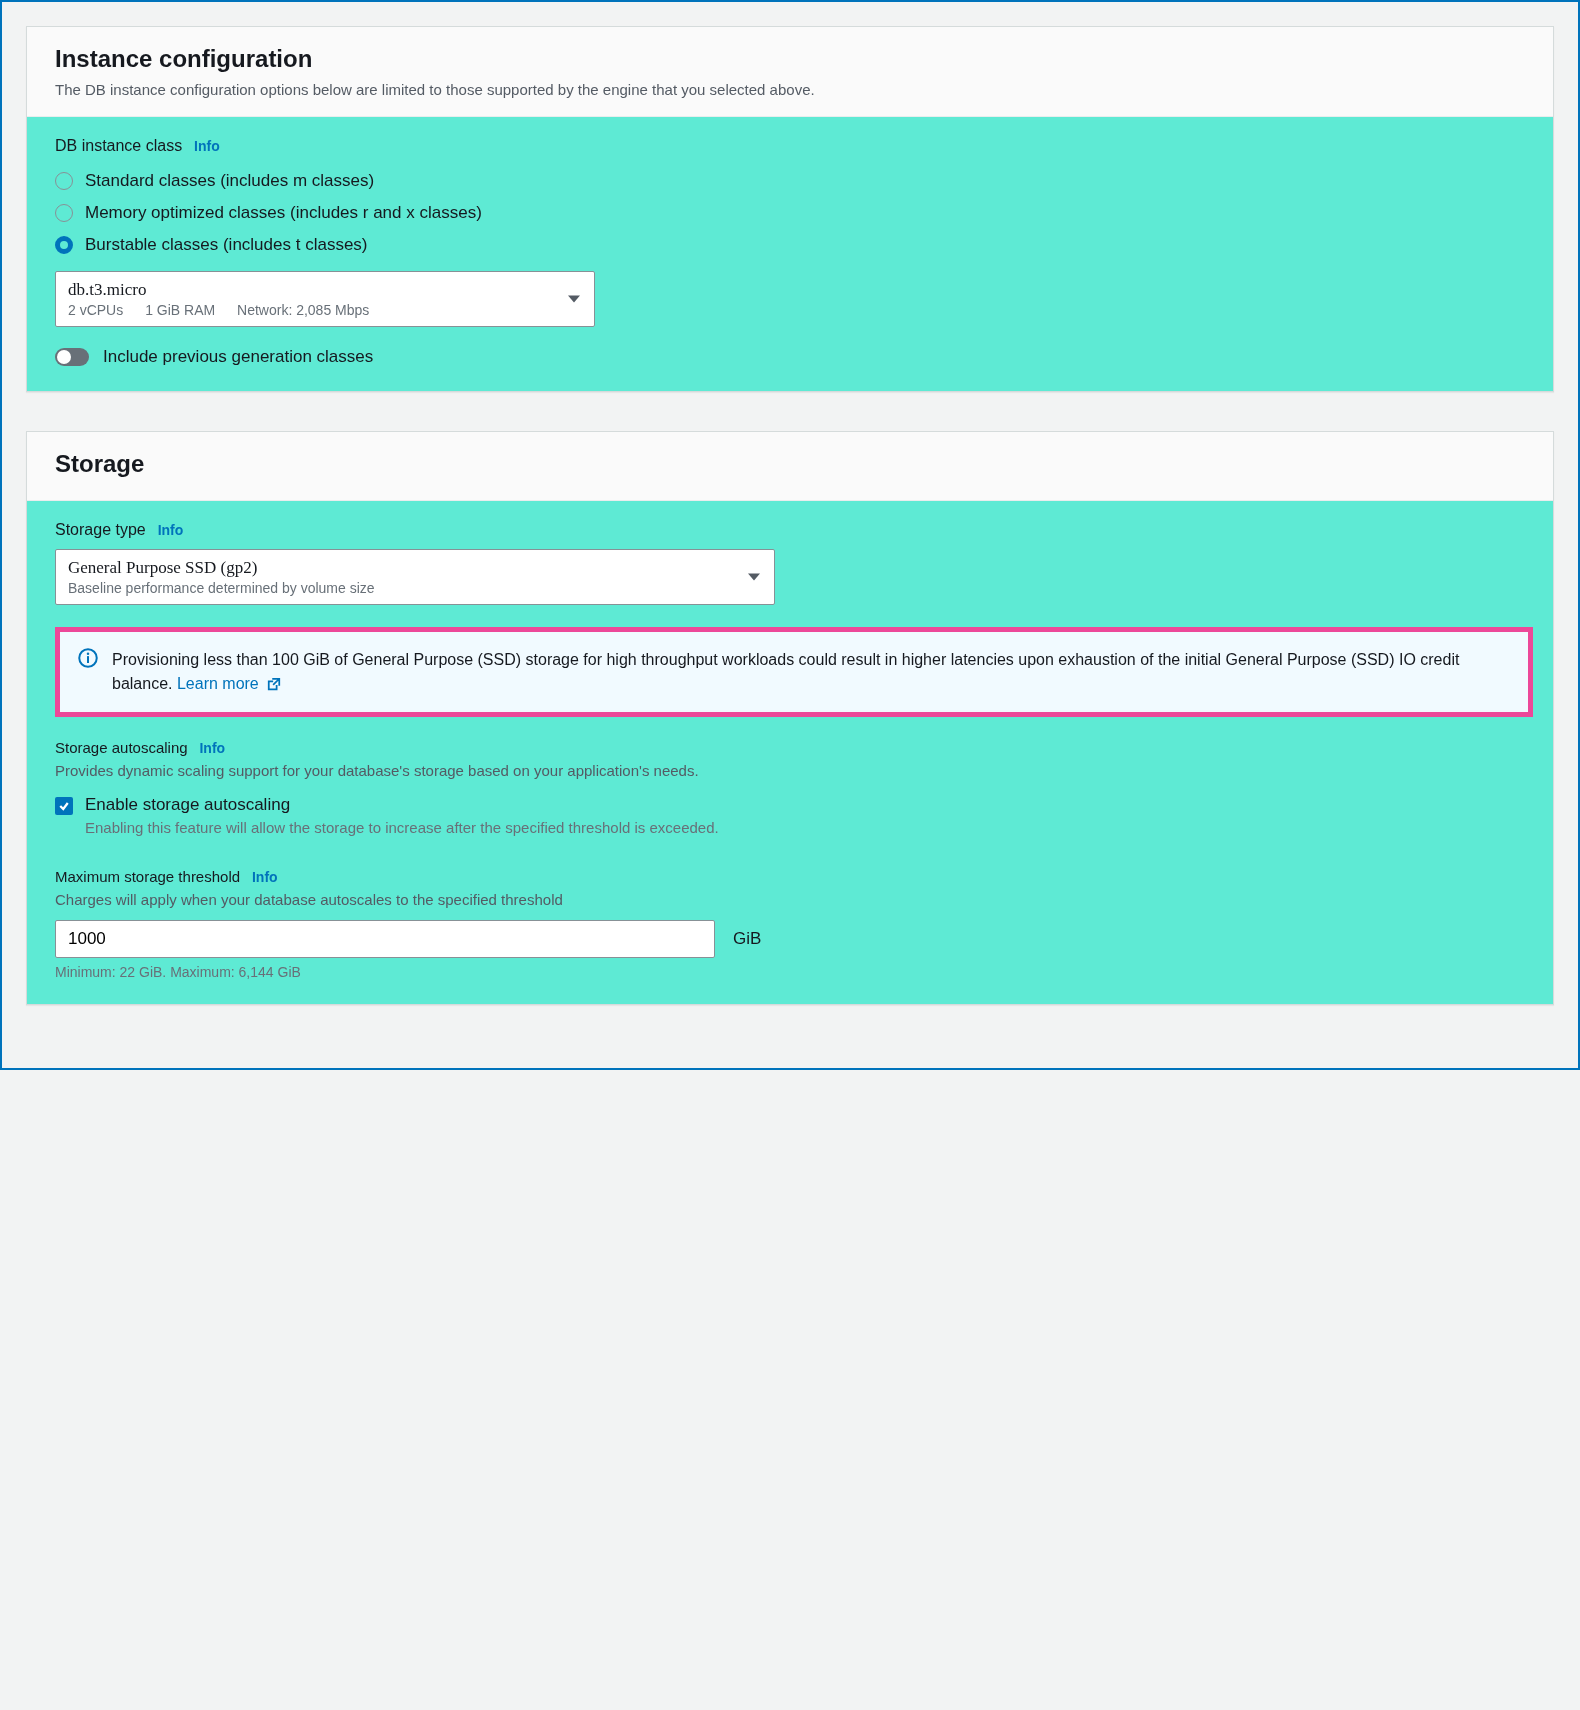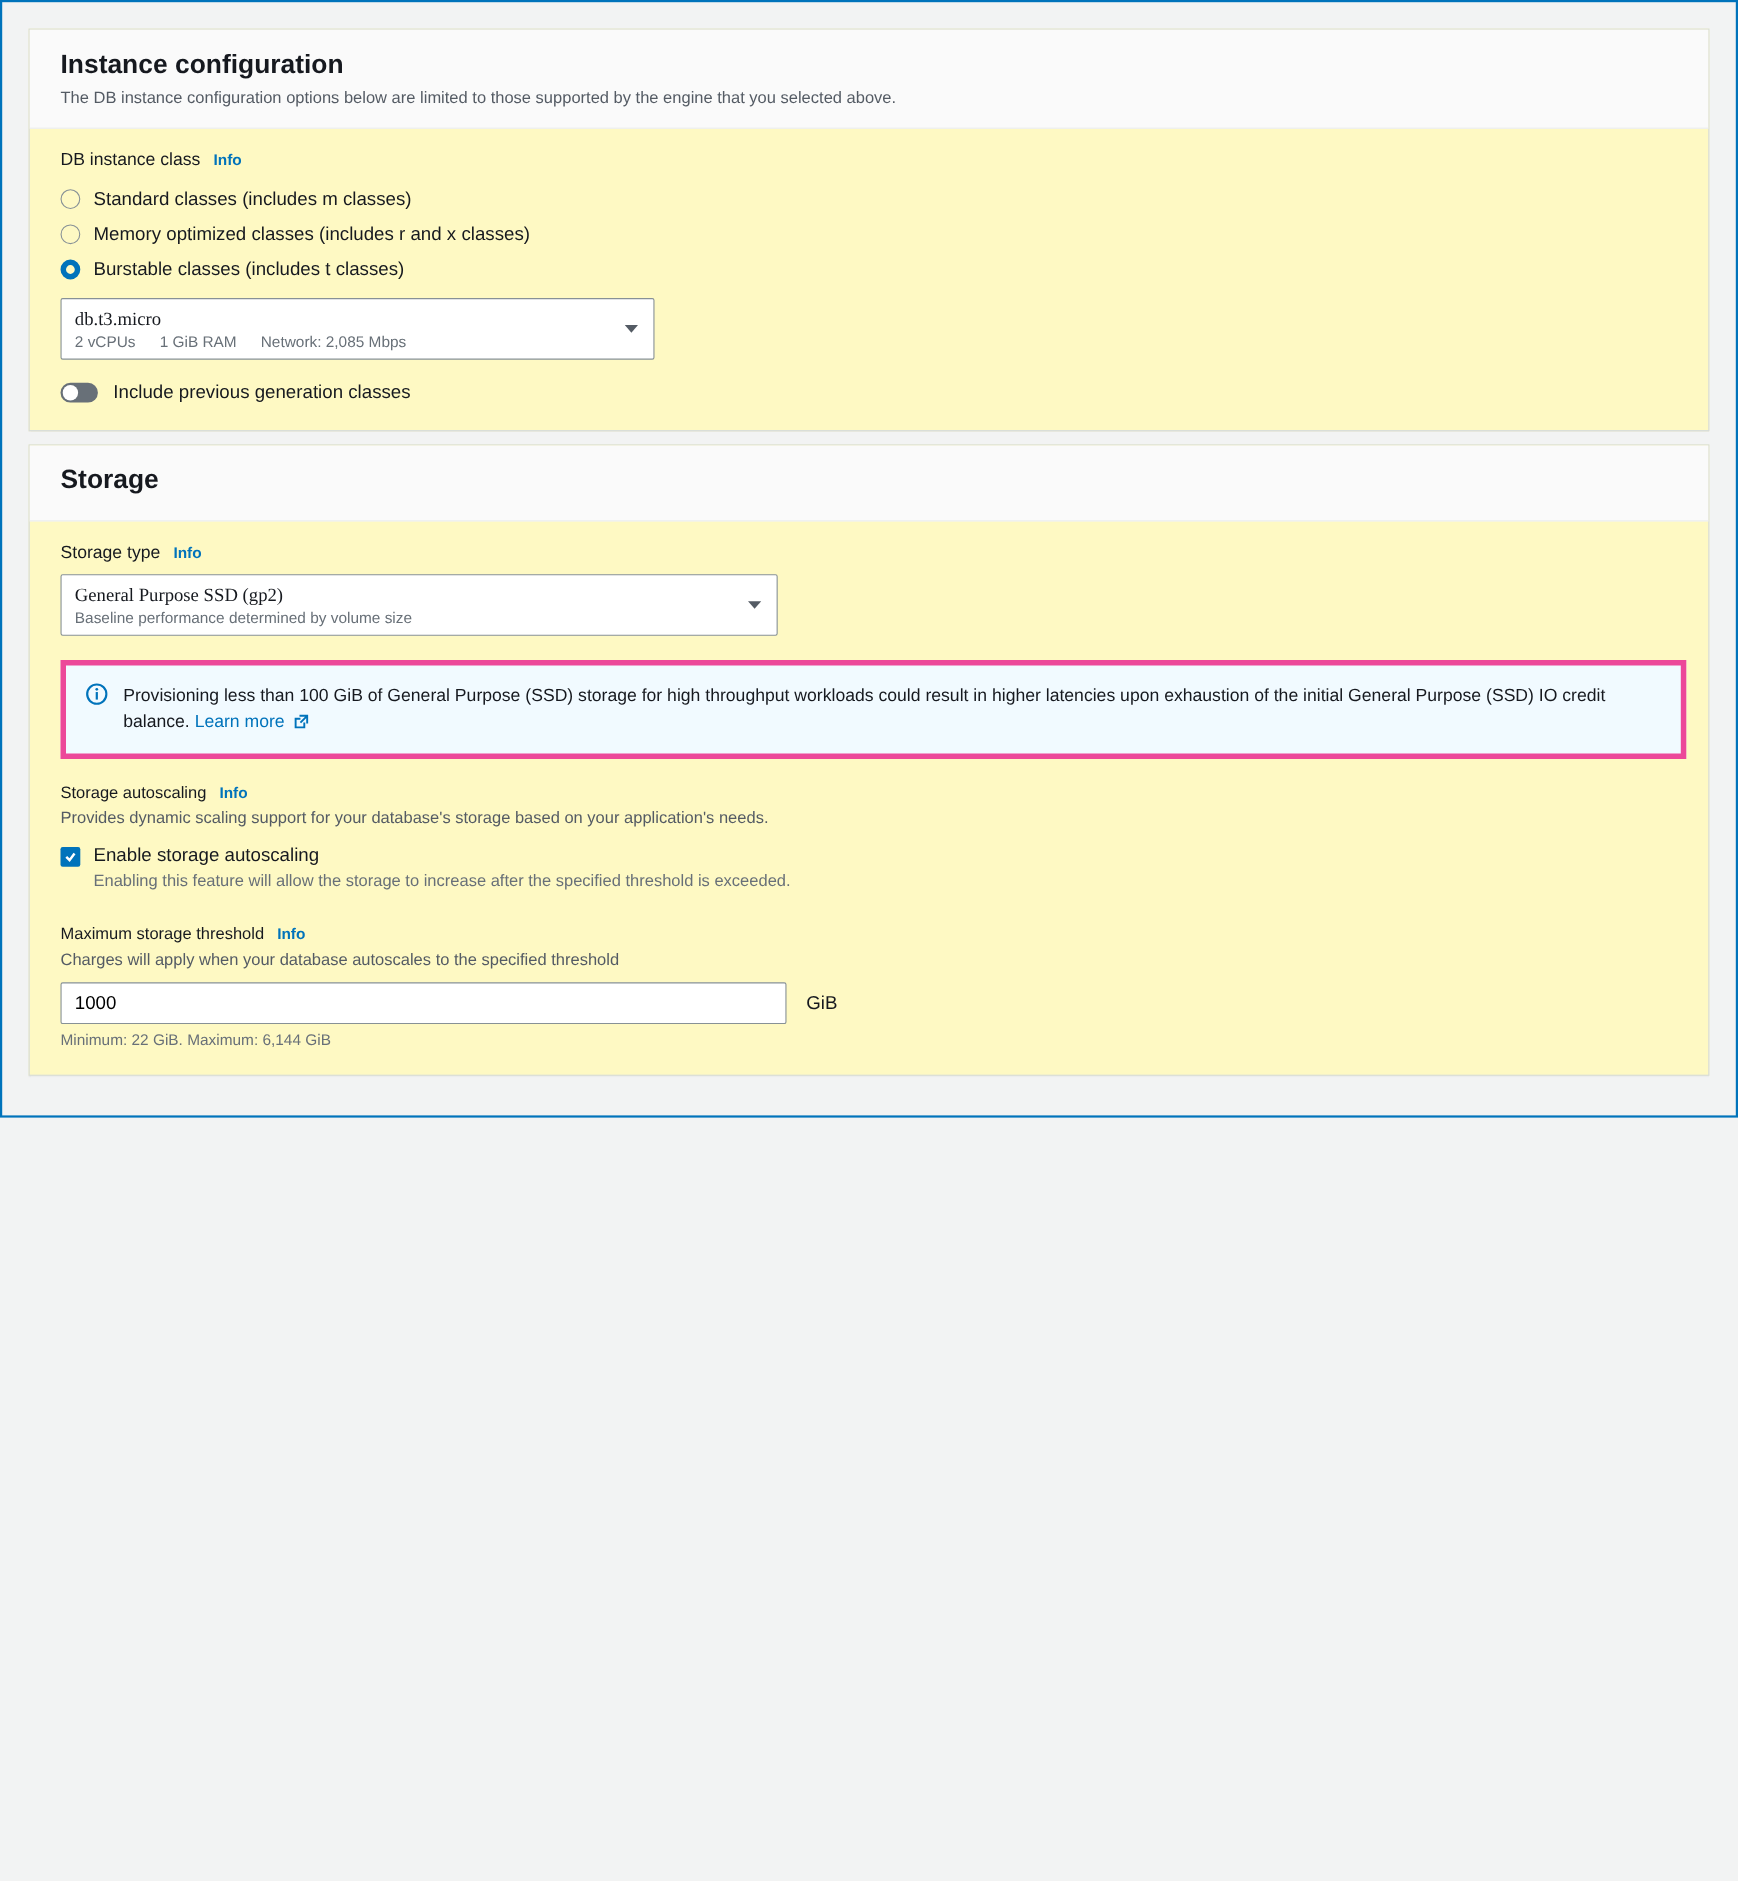--- a/index.html
+++ b/index.html
@@ -5,24 +5,24 @@
   * { box-sizing: border-box; margin: 0; padding: 0; }
   body {
     font-family: "Amazon Ember", "Helvetica Neue", Arial, sans-serif;
     background: #f2f3f3;
     padding: 24px;
     color: #16191f;
     font-size: 14px;
     border: 2px solid #0073bb;
   }
   .panel {
-    background: #fef9c3;
+    background: #5eead4;
     border: 1px solid #d5dbdb;
     box-shadow: 0 1px 1px rgba(0,0,0,0.05);
-    margin-bottom: 12px;
+    margin-bottom: 39px;
   }
   .panel-header {
     padding: 18px 28px 16px 28px;
     border-bottom: 1px solid #eaeded;
     background: #fafafa;
   }
   .panel-header h2 {
     font-size: 24px;
     font-weight: 700;
     color: #16191f;
@@ -116,21 +116,21 @@
   }
   .toggle .knob {
     width: 14px; height: 14px;
     background: #fff;
     border-radius: 50%;
     position: absolute;
     top: 2px; left: 2px;
   }
   .toggle-label { font-size: 17px; }
   .select-wide {
-    width: 652px;
+    width: 720px;
     max-width: 100%;
   }
   .alert {
     border: 5px solid #ec4899;
     background: #f1faff;
     padding: 16px 18px;
     display: flex;
     margin-top: 22px;
     margin-bottom: 22px;
   }

